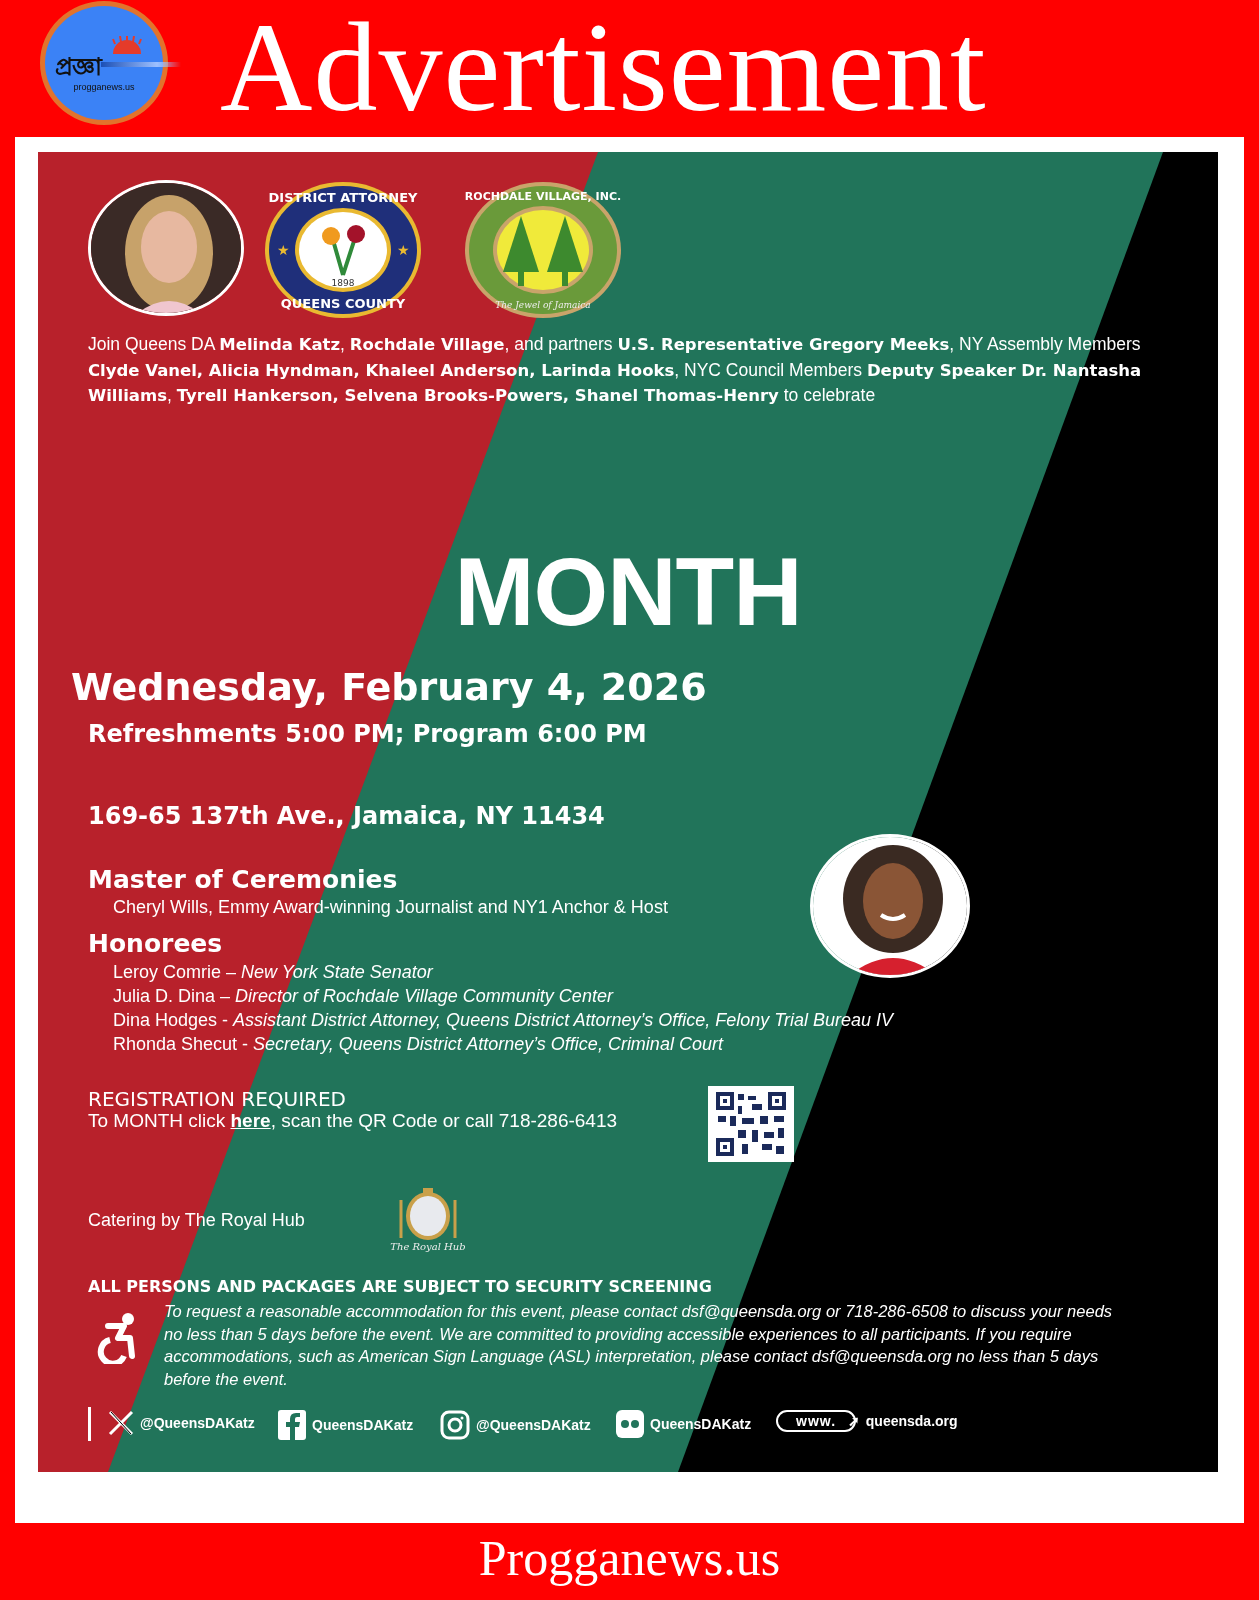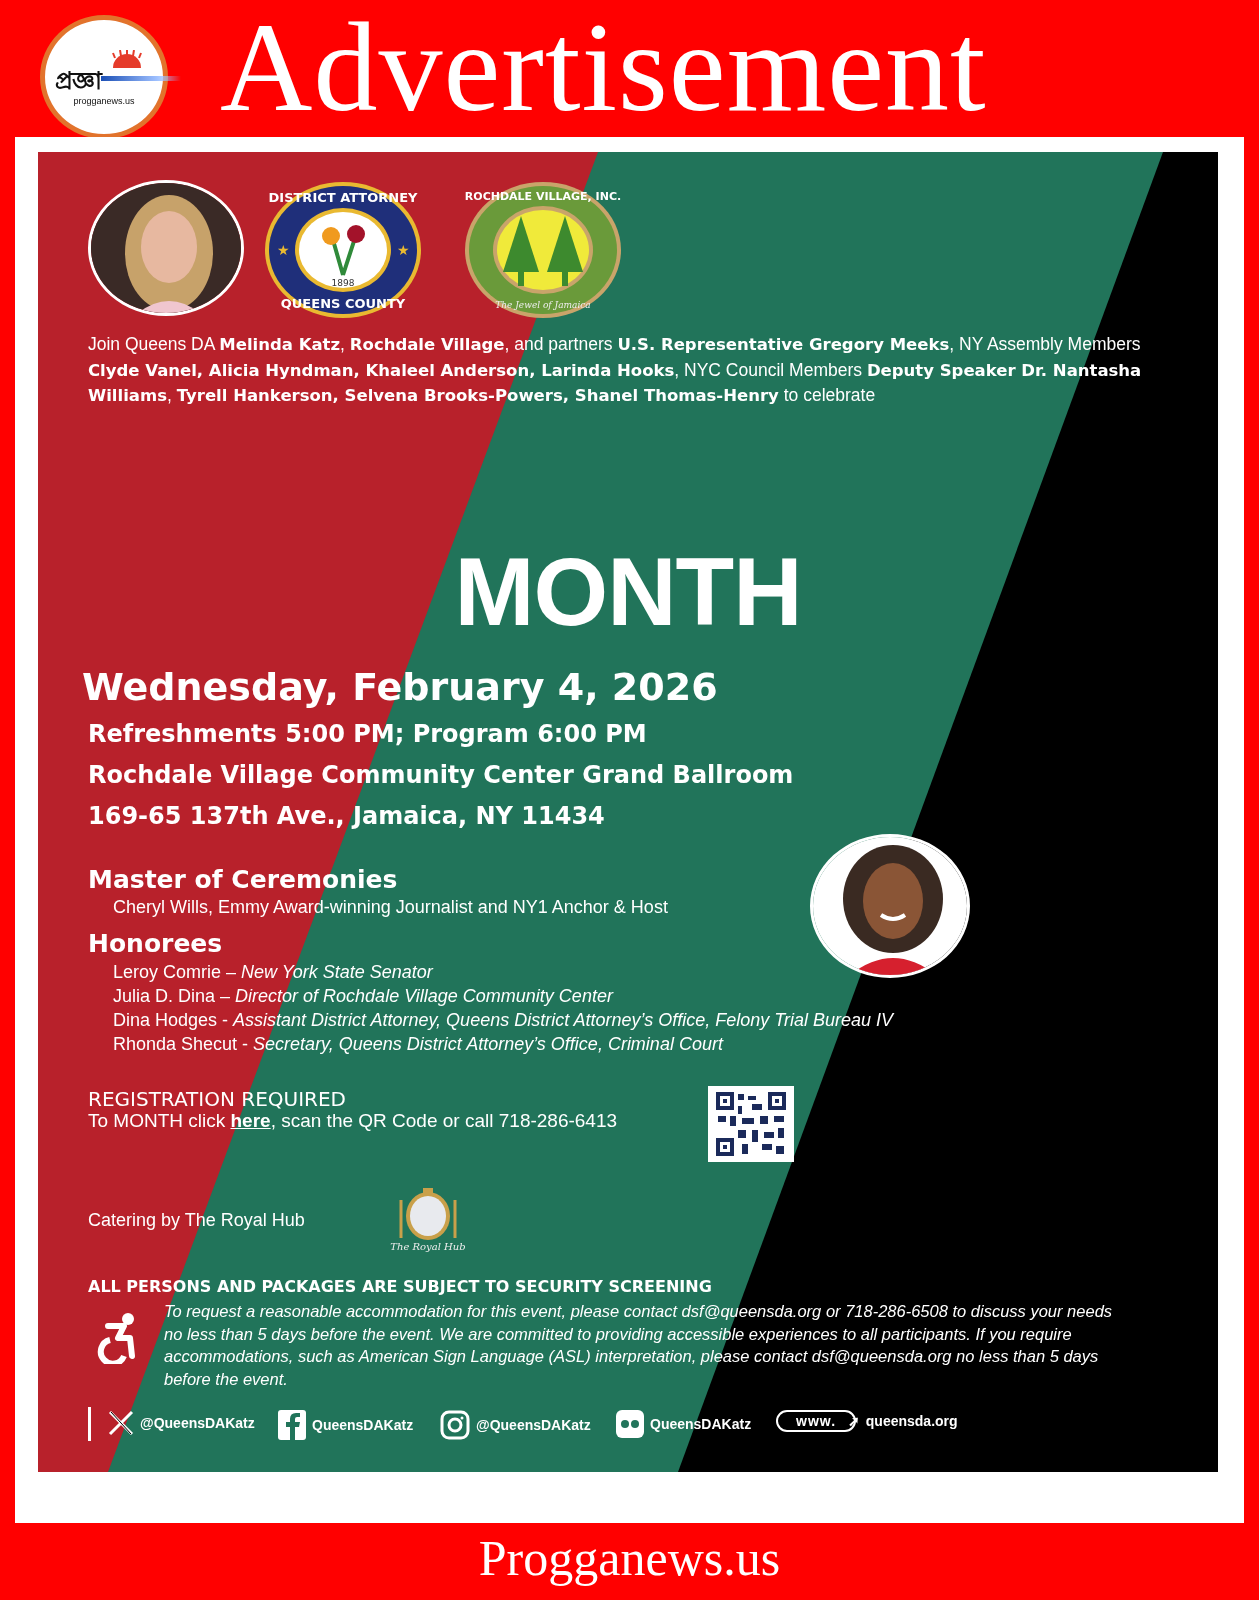--- a/index.html
+++ b/index.html
@@ -1,31 +1,31 @@
 <!DOCTYPE html>
 <html><head>
 <meta charset="utf-8">
 <style>
   html,body{margin:0;padding:0;}
   body{width:1259px;height:1600px;background:#ff0000;position:relative;overflow:hidden;font-family:"Liberation Sans",sans-serif;}
-  .logo{position:absolute;left:40px;top:15px;width:128px;height:124px;border-radius:50%;background:#ffffff;border:5px solid #e2732c;box-sizing:border-box;}
+  .logo{position:absolute;left:40px;top:1px;width:128px;height:124px;border-radius:50%;background:#3b82f6;border:5px solid #e2732c;box-sizing:border-box;}
   .logo .bn{position:absolute;left:10px;top:42px;font-family:"DejaVu Sans",sans-serif;font-weight:bold;font-size:24px;color:#111;letter-spacing:-1px;}
   .logo .rays{position:absolute;left:62px;top:30px;width:40px;height:18px;}
   .logo .bar{position:absolute;left:56px;top:56px;width:80px;height:5px;background:linear-gradient(90deg,#1b4fb5,#9ec0ff 70%,transparent);}
   .logo .url{position:absolute;left:0;width:100%;top:76px;text-align:center;font-size:9px;color:#111;}
   .ad-title{position:absolute;left:220px;top:-8px;font-family:"Liberation Serif",serif;font-size:128px;color:#fff;line-height:150px;letter-spacing:1px;}
   .white{position:absolute;left:15px;top:137px;width:1229px;height:1386px;background:#fff;}
   .flyer{position:absolute;left:38px;top:152px;width:1180px;height:1320px;overflow:hidden;background:#000;}
   .flyer svg.bg{position:absolute;left:0;top:0;}
   .abs{position:absolute;color:#fff;}
   .photo{position:absolute;border-radius:50%;border:3px solid #fff;overflow:hidden;box-sizing:border-box;}
   .intro{left:50px;top:180px;width:1080px;font-size:17.5px;line-height:24.5px;}
   .intro b{font-family:"DejaVu Sans",sans-serif;font-weight:bold;font-size:16.5px;}
   .h1{left:0;width:1180px;text-align:center;font-family:"Liberation Sans",sans-serif;font-weight:bold;font-size:96px;line-height:96px;letter-spacing:-1px;}
-  .date{left:44px;top:513px;font-family:"DejaVu Sans",sans-serif;font-weight:bold;font-size:38px;}
+  .date{left:33px;top:513px;font-family:"DejaVu Sans",sans-serif;font-weight:bold;font-size:38px;}
   .sub{left:50px;font-family:"DejaVu Sans",sans-serif;font-weight:bold;font-size:24px;}
   .sec{left:50px;font-family:"DejaVu Sans",sans-serif;font-weight:bold;font-size:25px;}
   .line{left:75px;font-size:18px;text-align:right;}
   .line i{font-style:italic;}
   .reg{left:50px;top:935px;font-family:"DejaVu Sans",sans-serif;font-weight:normal;font-size:20px;}
   .rsvp{left:50px;top:958px;font-size:19px;}
   .rsvp u{font-weight:bold;}
   .qr{left:670px;top:934px;width:86px;height:76px;background:#fff;}
   .cater{left:50px;top:1058px;font-size:18px;}
   .sec2{left:50px;top:1125px;font-family:"DejaVu Sans",sans-serif;font-weight:bold;font-size:16px;}
@@ -104,21 +104,20 @@
   </div>
 
   <div class="abs intro">
     <span>Join Queens DA </span><b>Melinda Katz</b><span>, </span><b>Rochdale Village</b><span>, and partners </span><b>U.S. Representative Gregory Meeks</b><span>, NY Assembly Members </span><b>Clyde Vanel, Alicia Hyndman, Khaleel Anderson, Larinda Hooks</b><span>, NYC Council Members </span><b>Deputy Speaker Dr. Nantasha Williams</b><span>, </span><b>Tyrell Hankerson, Selvena Brooks-Powers, Shanel Thomas-Henry</b><span> to celebrate</span>
   </div>
 
   <div class="abs h1" style="top:392px;">MONTH</div>
 
   <div class="abs date">Wednesday, February 4, 2026</div>
   <div class="abs sub" style="top:568px;">Refreshments 5:00 PM; Program 6:00 PM</div>
-  <div class="abs sub" style="top:609px;">Rochdale Village Community Center Grand Ballroom</div>
   <div class="abs sub" style="top:650px;">169-65 137th Ave., Jamaica, NY 11434</div>
 
   <div class="abs sec" style="top:713px;">Master of Ceremonies</div>
   <div class="abs line" style="top:745px;">Cheryl Wills, Emmy Award-winning Journalist and NY1 Anchor &amp; Host</div>
 
   <div class="photo" style="left:772px;top:682px;width:160px;height:144px;">
     <svg width="160" height="144" viewBox="0 0 160 144">
         <rect width="160" height="144" fill="#fff"></rect>
         <ellipse cx="80" cy="62" rx="50" ry="54" fill="#3a2a22"></ellipse>
         <ellipse cx="80" cy="64" rx="30" ry="38" fill="#8a5536"></ellipse>

